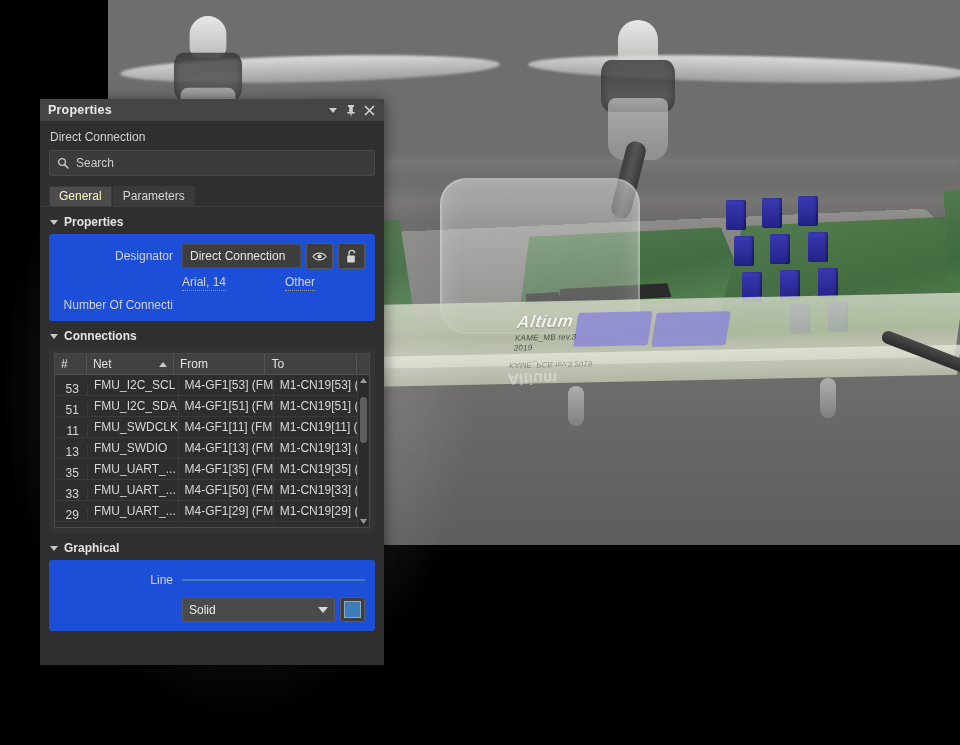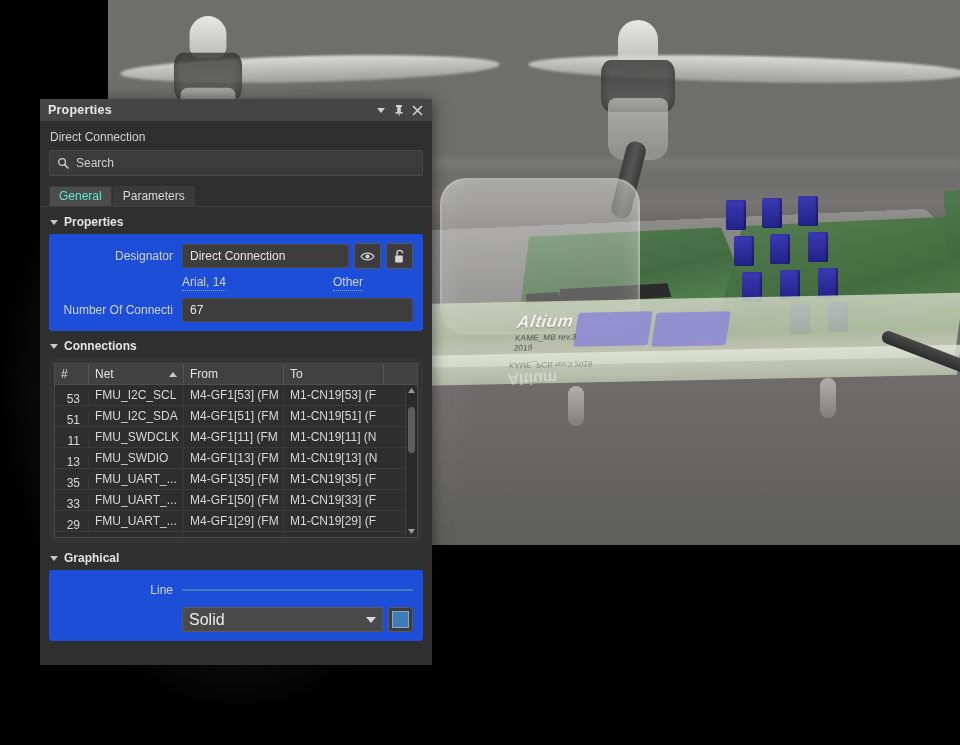--- a/index.html
+++ b/index.html
@@ -135,21 +135,21 @@
       radial-gradient(circle at 77% 84%, #fff 0.7px, transparent 0.9px),
       radial-gradient(circle at 90% 42%, #fff 0.6px, transparent 0.8px);
     background-size: 11px 9px, 13px 11px, 9px 13px, 15px 9px, 10px 12px;
     opacity: .30;
     -webkit-mask-image: radial-gradient(ellipse at 50% 50%, rgba(0,0,0,1) 10%, rgba(0,0,0,0) 68%);
             mask-image: radial-gradient(ellipse at 50% 50%, rgba(0,0,0,1) 10%, rgba(0,0,0,0) 68%);
   }
 
   
   .panel {
-    position:absolute; left: 40px; top: 99px; width: 392px; height: 566px;
+    position:absolute; left: 40px; top: 99px; width: 344px; height: 566px;
     background: #2f2f2f;
     color: #d6d6d6;
     font-size: 12px;
     box-shadow: 0 2px 14px rgba(0,0,0,.55);
   }
   .titlebar {
     height: 22px; background:#454545; display:flex; align-items:center;
     padding: 0 6px 0 8px;
   }
   .titlebar .t { flex:1; font-size:12.5px; font-weight:bold; color:#e8e8e8; letter-spacing:.2px; }
@@ -165,21 +165,21 @@
     background:#3b3b3b; border:1px solid #4a4a4a; border-radius:2px; padding: 0 7px;
   }
   .search .ph { color:#cdcdcd; font-size:12px; }
   .search svg { flex: 0 0 auto; }
 
   .tabs { margin-top: 9px; padding: 0 9px; display:flex; align-items:flex-end;
           border-bottom: 1px solid #3e3e3e; height: 21px; }
   .tab { height: 19px; line-height: 19px; padding: 0 9px; font-size:12px; color:#d8d8d8;
          background:#3a3a3a; border:1px solid #3a3a3a; border-bottom:none; cursor:pointer;
          border-radius: 2px 2px 0 0; margin-right:1px; }
-  .tab.active { background:#4c4c4c; color:#5eead4; }
+  .tab.active { background:#4c4c4c; color:#fef9c3; }
 
   .section-head { display:flex; align-items:center; gap:6px; padding: 8px 10px 5px 10px;
                   font-size:12px; font-weight:bold; color:#e4e4e4; cursor:pointer; }
   .caret { width:0; height:0; border-left:4px solid transparent; border-right:4px solid transparent;
            border-top:5px solid #c8c8c8; margin-top:1px; }
 
   .group { margin: 0 9px; background:#1d4ed8; border-radius:3px; padding: 9px 10px; }
 
   .row { display:flex; align-items:center; margin-bottom:6px; }
   .row:last-child { margin-bottom: 0; }
@@ -225,21 +225,21 @@
                    align-items:center; justify-content:center; cursor:pointer; }
   .vs-up { top:0; } .vs-dn { bottom:0; }
   .vs-thumb { position:absolute; left:2px; top:22px; width:7px; height:46px; background:#5e5e5e;
               border-radius:4px; cursor:pointer; }
 
   
   .line-preview { flex:1; height:22px; display:flex; align-items:center; }
   .line-preview i { display:block; width:100%; height:2px; background:#3f7cb8; }
   .select {
     flex:1; height:23px; background:#4a4a4a; border:1px solid #5a5a5a; border-radius:2px;
-    display:flex; align-items:center; padding: 0 6px; color:#ececec; font-size:16px; cursor:pointer;
+    display:flex; align-items:center; padding: 0 6px; color:#ececec; font-size:12px; cursor:pointer;
   }
   .select .cv { flex:1; }
   .select .dn { width:0;height:0;border-left:5px solid transparent;border-right:5px solid transparent;
                 border-top:6px solid #d8d8d8; }
   .swatch { width:23px; height:23px; margin-left:5px; background:#3d3d3d; border:1px solid #5a5a5a;
             border-radius:3px; display:flex; align-items:center; justify-content:center; cursor:pointer; }
   .swatch i { display:block; width:15px; height:15px; border:1px solid #8aa8c4; }
 </style>
 </head>
 <body>
@@ -382,21 +382,20 @@
 
       <div class="linkrow">
         <span class="dlink">Arial, 14</span>
         <span class="spacer"></span>
         <span class="dlink">Other</span>
         <span style="width:50px"></span>
       </div>
 
       <div class="row">
         <div class="lbl wide">Number Of Connecti</div>
-        <div class="field">67</div>
       </div>
     </div>
 
     <div class="section-head">
       <span class="caret"></span>
       <span>Connections</span>
     </div>
 
     <div class="table-wrap">
       <div class="tbl">

